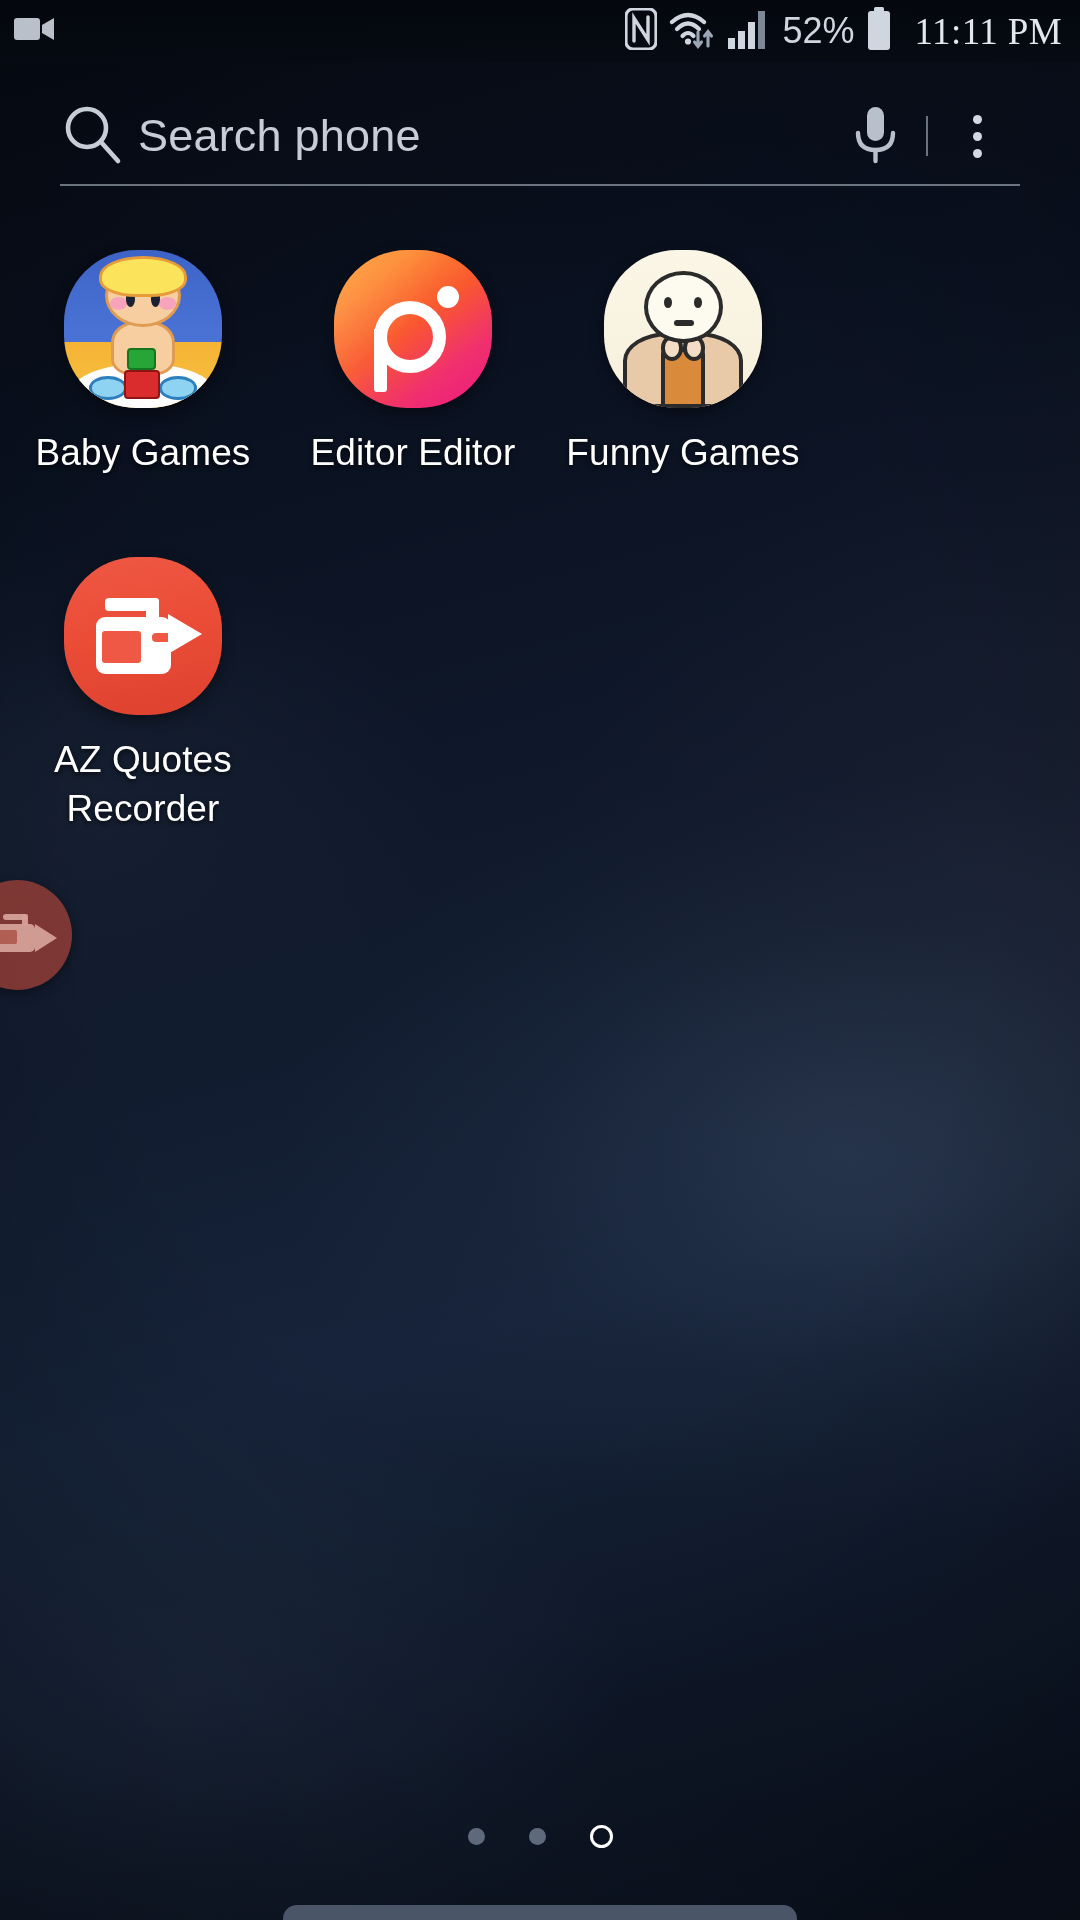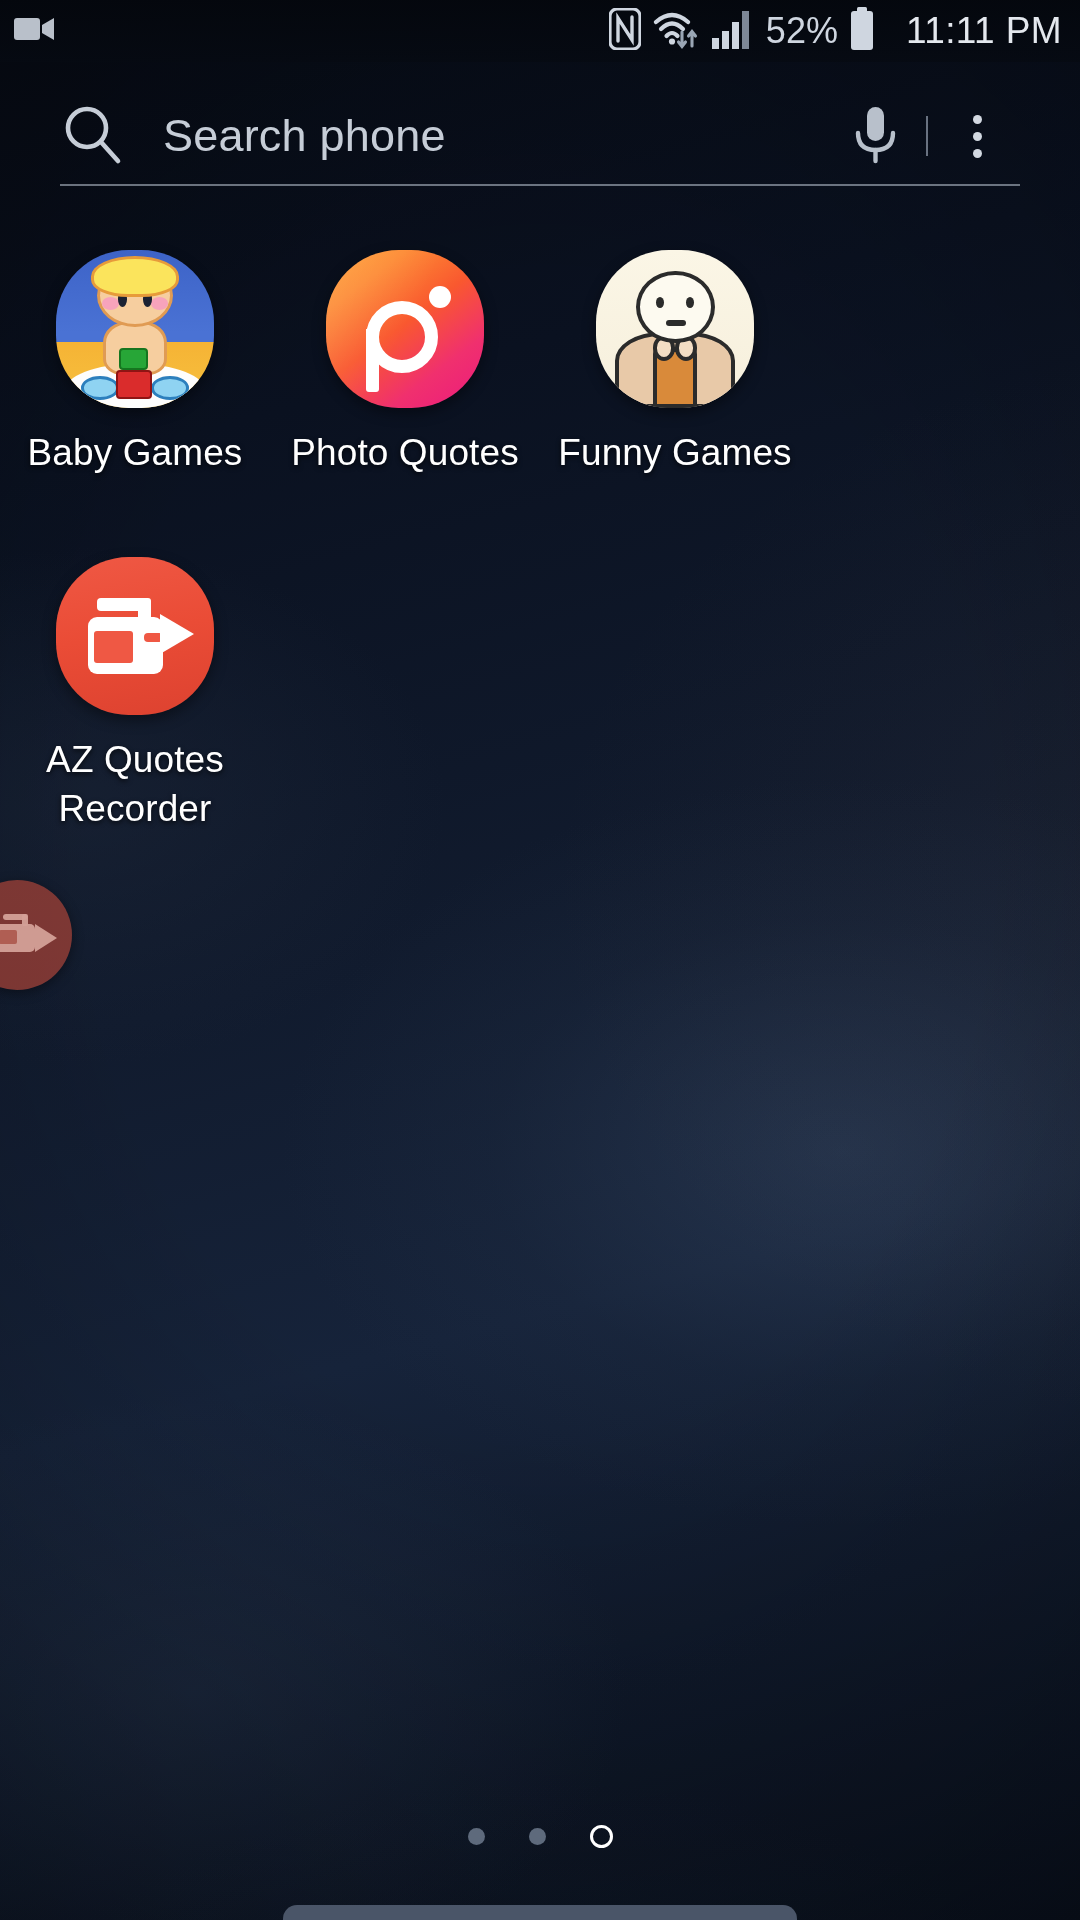--- a/index.html
+++ b/index.html
@@ -37,47 +37,48 @@
     display:flex; align-items:center;
     padding:0 18px 0 14px;
     background:linear-gradient(180deg, rgba(4,7,13,0.92) 0%, rgba(6,10,18,0.82) 100%);
     z-index:40;
   }
   #sb-left { display:flex; align-items:center; gap:10px; }
   #sb-right { margin-left:auto; display:flex; align-items:center; gap:11px; }
   .sb-icon { display:block; }
   #sb-time {
     color:#e4e8ee; font-size:37px; letter-spacing:0.4px;
-    font-family:Liberation Sans, sans-serif; margin-left:20px;
+    font-family:Liberation Serif, serif; margin-left:12px;
     white-space:nowrap;
     text-align:center;
   }
   #sb-batt-pct { color:#cfd6e0; font-size:36px; letter-spacing:0px; }
 
   
   #searchbar {
     position:absolute; top:88px; left:60px; width:960px; height:98px;
     display:flex; align-items:center;
     border-bottom:2px solid rgba(190,200,214,0.55);
     z-index:30;
   }
-  #search-input-zone { display:flex; align-items:center; flex:1; gap:39px; height:100%; }
+  #search-input-zone { display:flex; align-items:center; flex:1; gap:14px; height:100%; }
   #search-placeholder {
     color:#c6cdd7; font-size:45px; letter-spacing:0.2px; white-space:nowrap;
   }
   #search-actions { display:flex; align-items:center; gap:0; height:100%; }
   #mic-btn { width:90px; height:90px; display:flex; align-items:center; justify-content:center; }
   #sep { width:2px; height:40px; background:rgba(170,182,198,0.6); margin:0 6px; }
   #more-btn { width:86px; height:90px; display:flex; flex-direction:column; align-items:center; justify-content:center; gap:8px; }
   .dot3 { width:9px; height:9px; border-radius:50%; background:#d3d9e2; }
 
   
   #appgrid {
     position:absolute; top:236px; left:0; width:1080px;
     z-index:20;
+    padding-left:8px;
   }
   .app-row { display:flex; }
   .app-cell {
     width:270px; display:flex; flex-direction:column; align-items:center;
     padding-top:14px;
   }
   .app-icon-wrap {
     width:158px; height:158px; position:relative;
     display:flex; align-items:center; justify-content:center;
   }
@@ -364,21 +365,21 @@
 
     <div class="app-cell">
       <div class="app-icon-wrap">
         <div class="squircle ic-photoeditor">
           <div class="pe-shine"></div>
           <div class="pe-pstem"></div>
           <div class="pe-pring"></div>
           <div class="pe-pdot"></div>
         </div>
       </div>
-      <div class="app-label">Photo Quotes</div>
+      <div class="app-label">Editor Editor</div>
     </div>
 
     <div class="app-cell">
       <div class="app-icon-wrap">
         <div class="squircle ic-funny">
           <div class="fq-body"></div>
           <div class="fq-shirt"></div>
           <div class="fq-handl"></div>
             <div class="fq-handr"></div>
           <div class="fq-head"></div>

